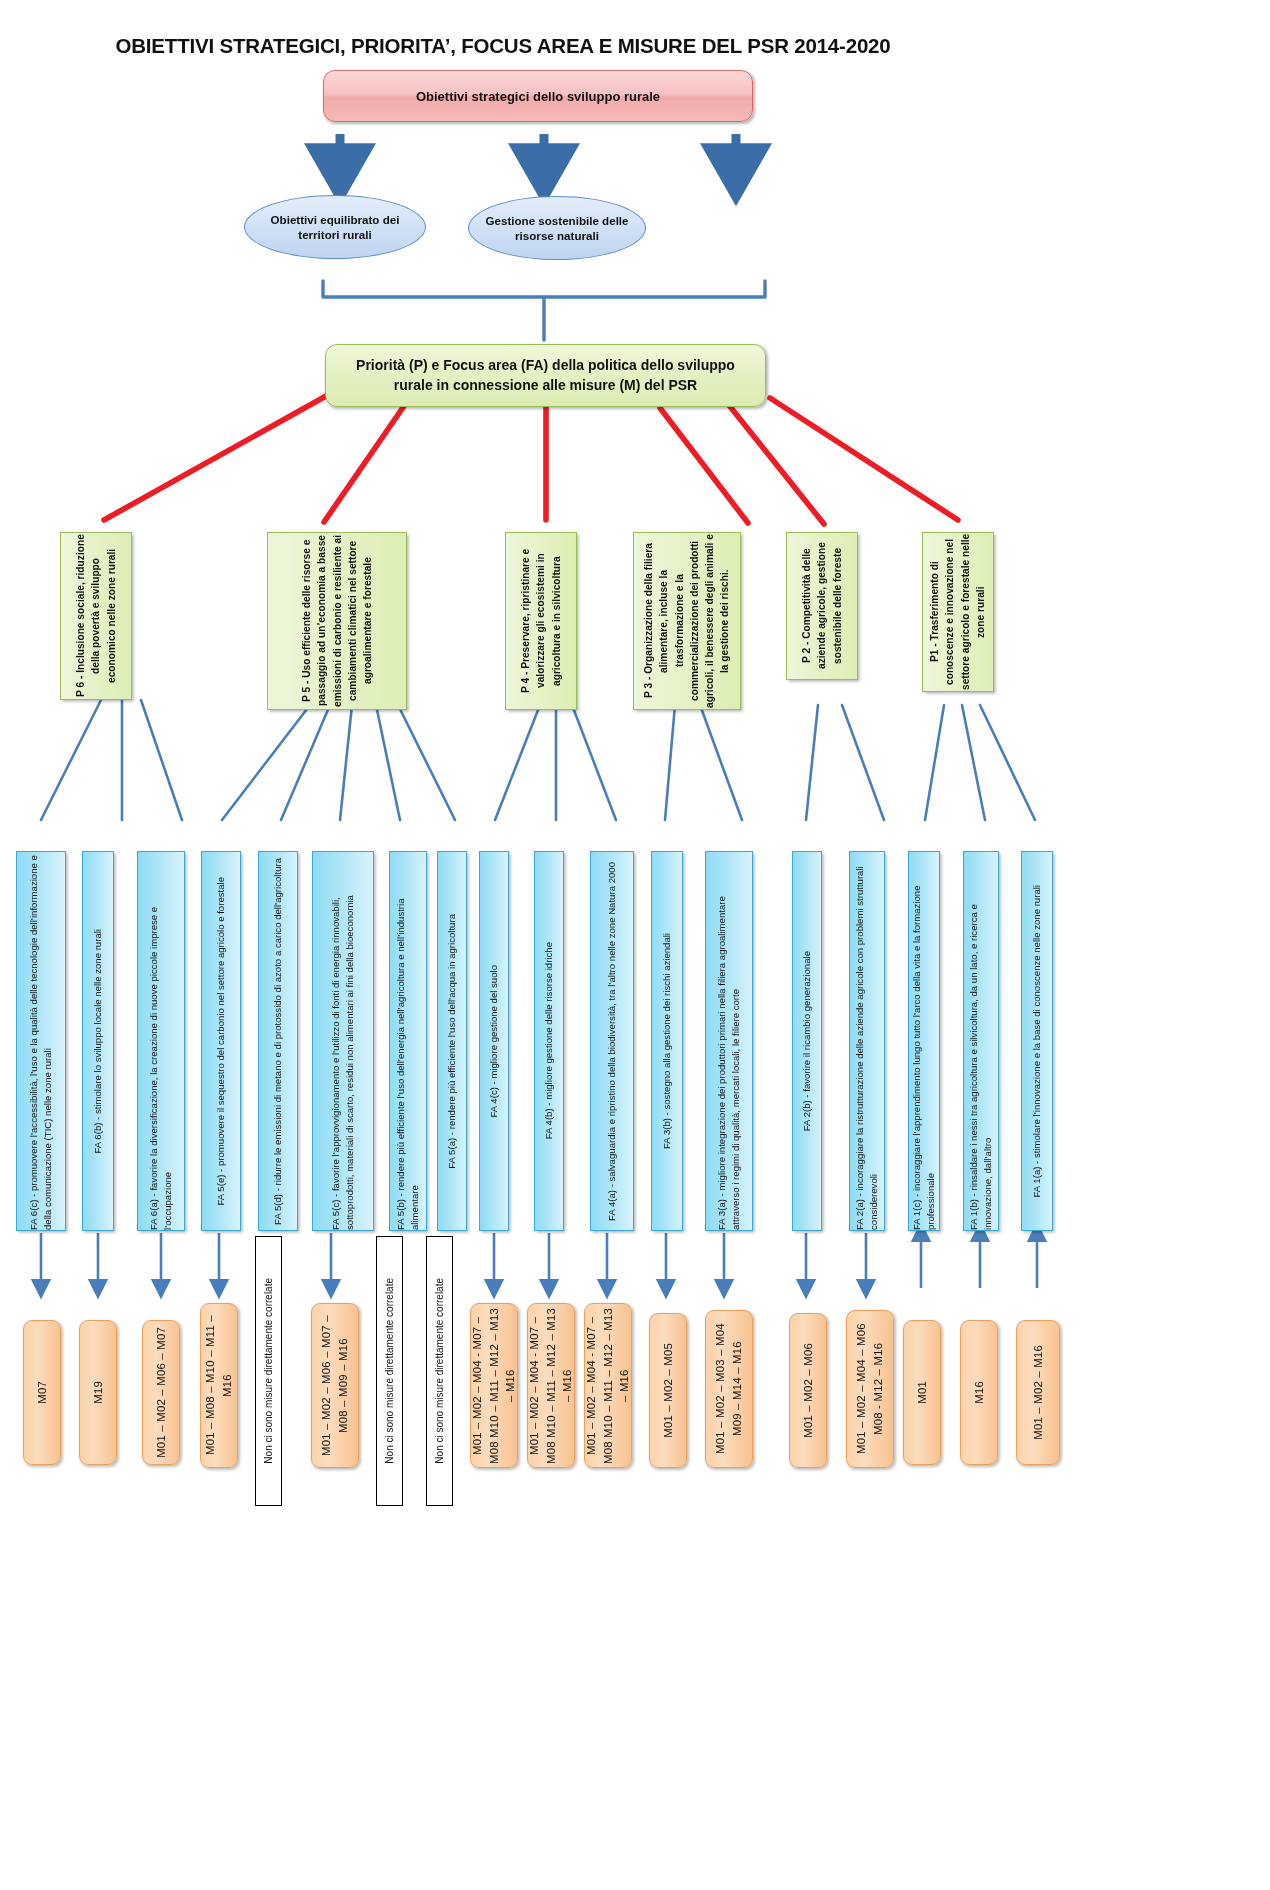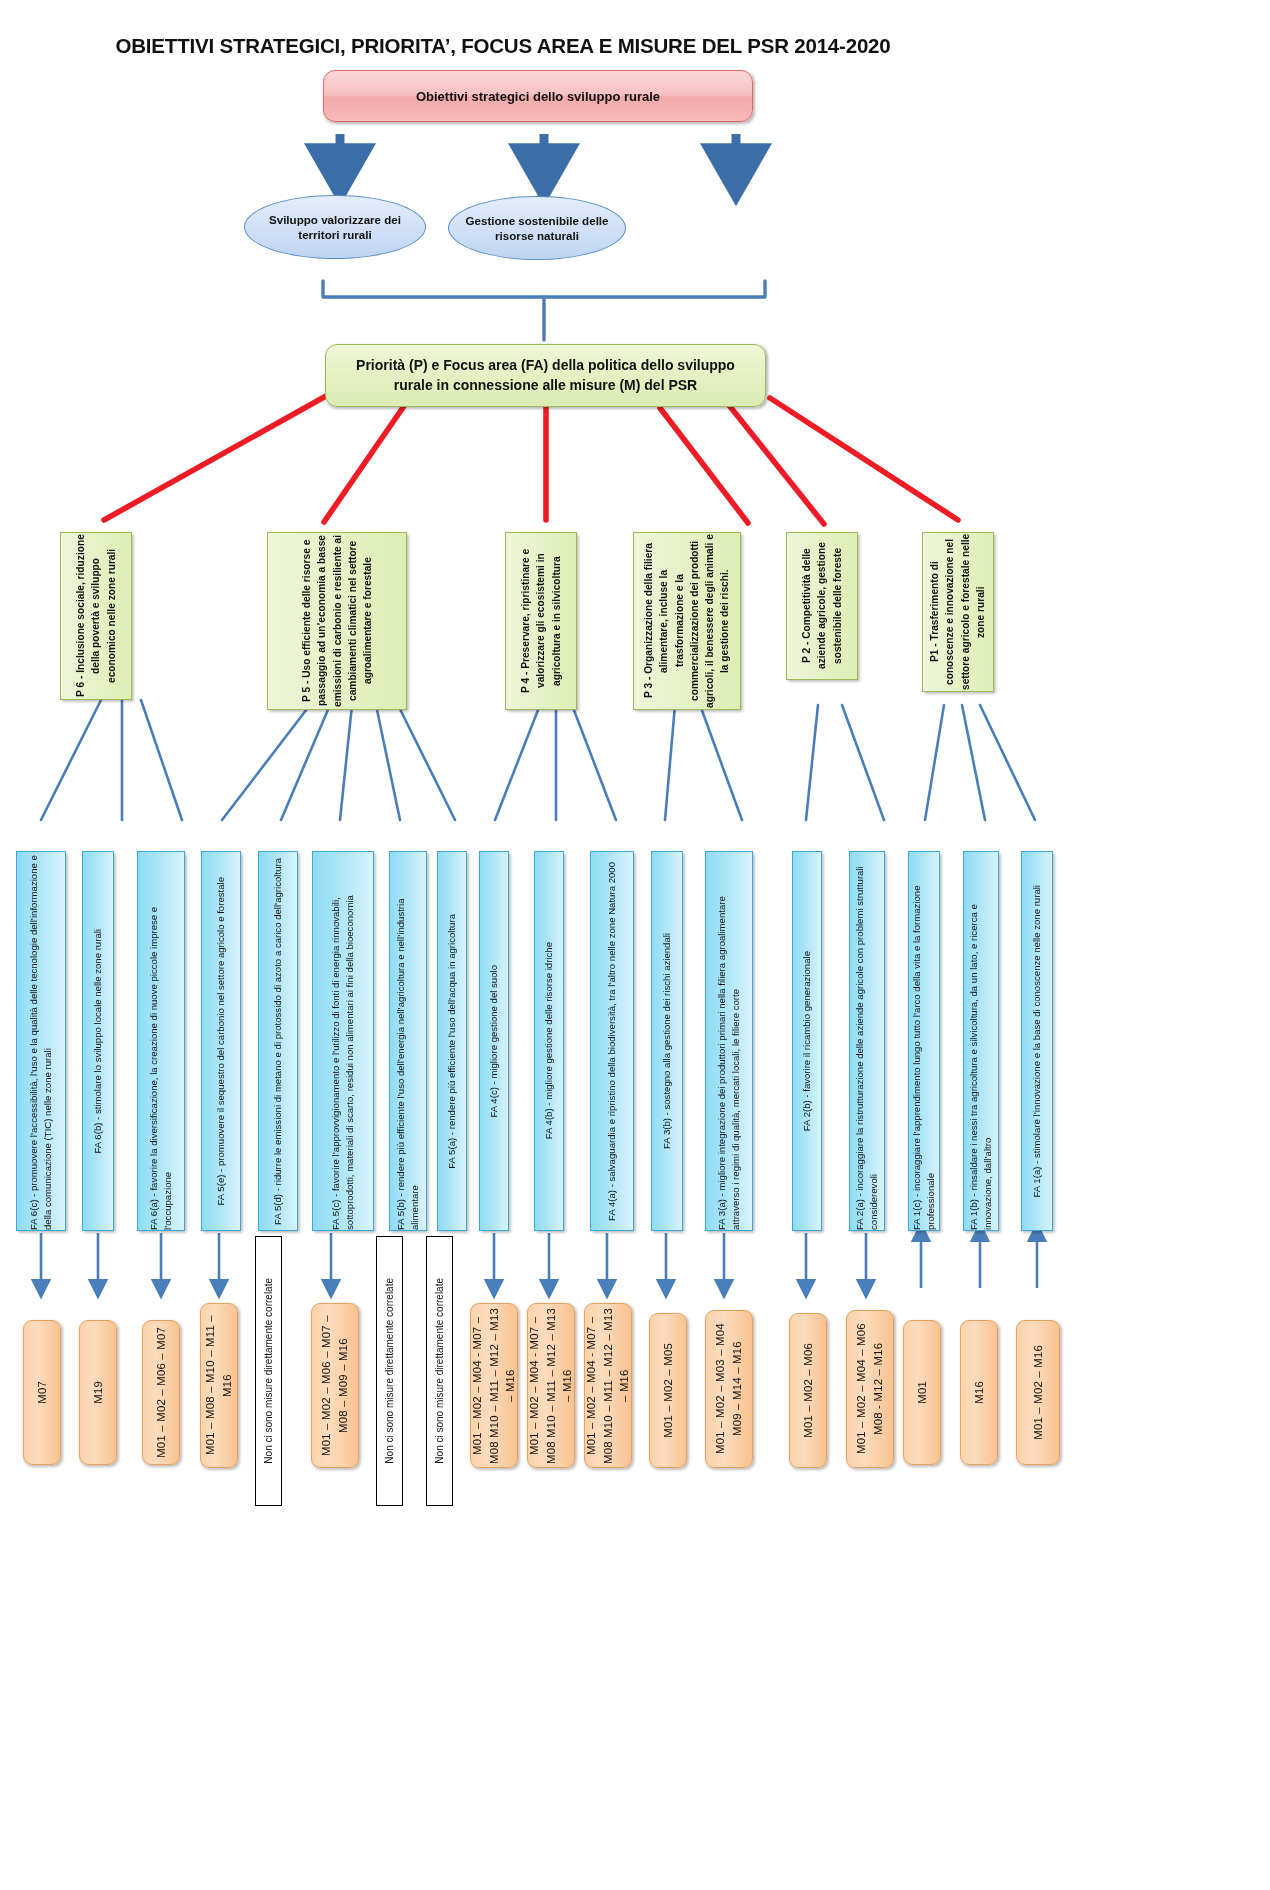--- a/index.html
+++ b/index.html
@@ -30,21 +30,21 @@
   
   .ellipse{
     position:absolute; height:64px; border-radius:50%;
     border:1.3px solid #5b8fc9;
     background:linear-gradient(to bottom,#e3edfb 0%,#cfe0f6 55%,#bfd4f1 100%);
     display:flex;align-items:center;justify-content:center;
     text-align:center; font-size:11.6px; font-weight:bold; color:#111; line-height:1.32;
     padding:0 10px; box-sizing:border-box;
   }
   #ellipse-0{left:244px; top:195px; width:182px;}
-  #ellipse-1{left:448px; top:196px; width:178px;text-align:center;}
+  #ellipse-1{left:468px; top:196px; width:178px;text-align:center;}
   #ellipse-2{left:659px; top:193px; width:189px;}
 
   
   #priority-box{
     position:absolute; left:325px; top:344px; width:441px; height:63px;
     border-radius:12px; border:1.4px solid #9bbb59;
     background:linear-gradient(to bottom,#f0f7d9 0%,#e4f0c2 50%,#dcecb2 100%);
     box-shadow:1.5px 1.5px 3px rgba(0,0,0,.28);
     display:flex;align-items:center;justify-content:center;
     font-size:14px;font-weight:bold;color:#111;text-align:center;line-height:1.42;
@@ -191,21 +191,21 @@
       <line x1="921" y1="1288" x2="921" y2="1233"></line>
       <line x1="980" y1="1288" x2="980" y2="1233"></line>
       <line x1="1037" y1="1288" x2="1037" y2="1233"></line>
     </g>
   </svg>
 
   <div id="page-title">OBIETTIVI STRATEGICI, PRIORITA’, FOCUS AREA E MISURE  DEL PSR 2014-2020</div>
 
   <div id="strategic-box">Obiettivi strategici dello sviluppo rurale</div>
 
-  <div class="ellipse" id="ellipse-0">Sviluppo valorizzare dei territori rurali</div>
+  <div class="ellipse" id="ellipse-0">Obiettivi equilibrato dei territori rurali</div>
   <div class="ellipse" id="ellipse-1">Gestione sostenibile delle risorse naturali</div>
 
   <div id="priority-box">Priorità (P) e Focus area (FA) della politica dello sviluppo rurale in connessione alle misure (M) del PSR</div>
 
   <div class="p-box" style="left:60px; top:532px; width:72px; height:168px;">
     <span class="vtext">P 6 - Inclusione sociale, riduzione della povertà e sviluppo economico nelle zone rurali</span>
   </div>
 
   <div class="p-box" style="left:267px; top:532px; width:140px; height:178px;">
     <span class="vtext">P 5 - Uso efficiente delle risorse e passaggio ad un’economia a basse emissioni di carbonio e resiliente ai cambiamenti climatici nel settore agroalimentare e forestale</span>

